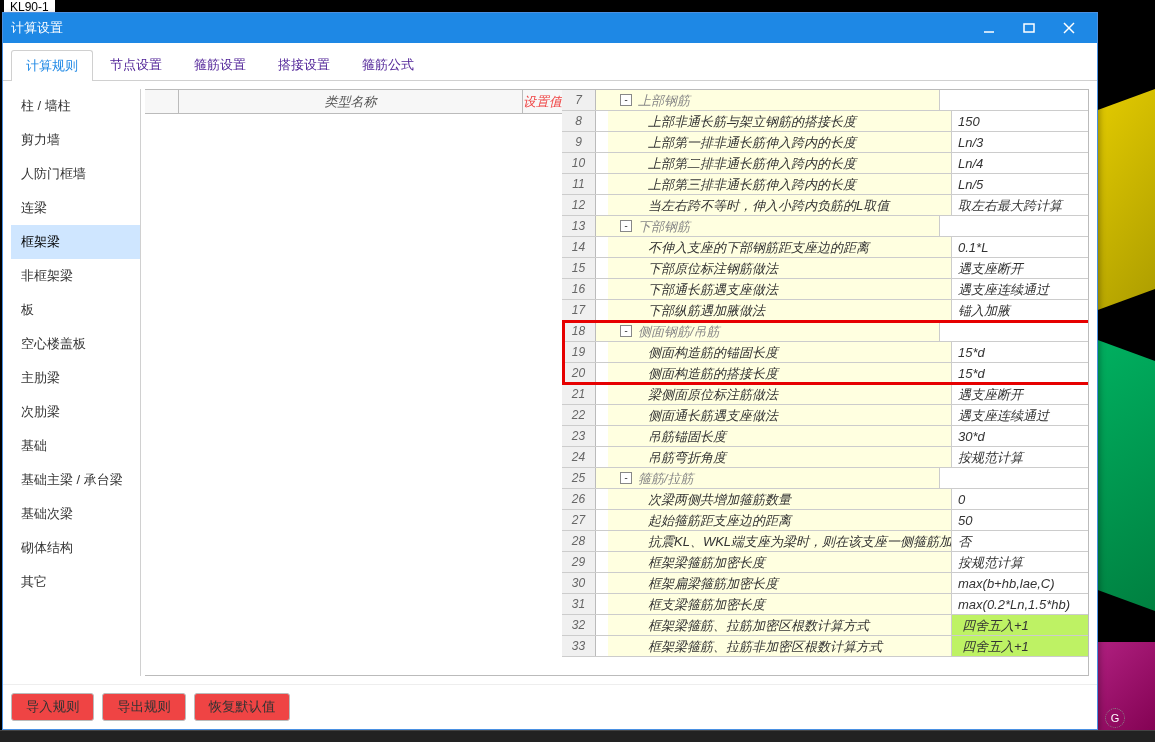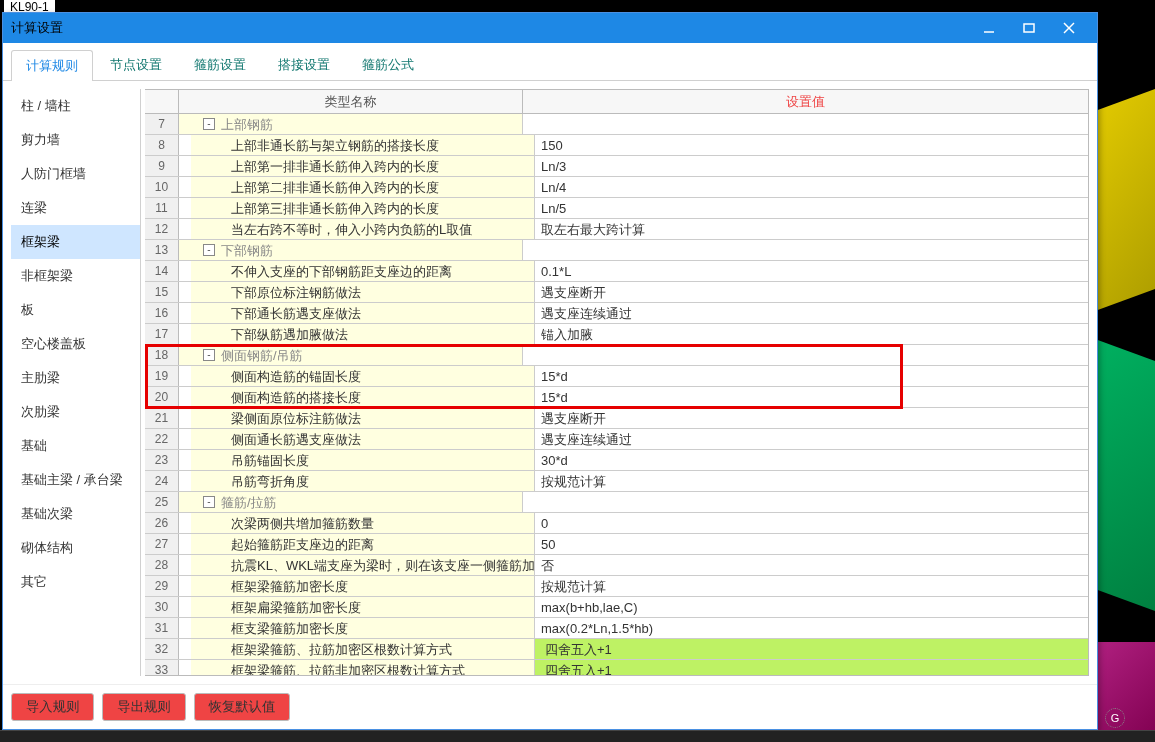--- a/index.html
+++ b/index.html
@@ -10,38 +10,38 @@
   .bg-shape3 { position: absolute; right: 0; bottom: 0; width: 60px; height: 100px; background: linear-gradient(135deg,#b02080,#800050); }
 
   .top-fragment { position: absolute; left: 4px; top: -2px; color: #000; background: #fff; padding: 2px 6px; font-size: 12px; }
 
   .dialog {
     position: absolute; left: 2px; top: 12px; width: 1096px; height: 718px;
     background: #fff; border: 1px solid #4a90e2; display: flex; flex-direction: column;
     box-shadow: 2px 2px 6px rgba(0,0,0,.3);
   }
   .titlebar {
-    height: 30px; background: #1e88e5; color: #000000; display: flex; align-items: center;
+    height: 30px; background: #1e88e5; color: #ffffff; display: flex; align-items: center;
     padding: 0 8px; font-size: 13px;
   }
   .titlebar-title { flex: 1; }
   .win-btn { width: 40px; height: 30px; display: flex; align-items: center; justify-content: center; cursor: pointer; }
   .win-btn svg { stroke: #fff; stroke-width: 1.5; fill: none; }
 
   .tabs { display: flex; border-bottom: 1px solid #d0d0d0; padding: 6px 16px 0 8px; gap: 2px; }
-  .tab { padding: 6px 14px; border: 1px solid transparent; border-bottom: none; color: #0f766e; cursor: pointer; border-radius: 3px 3px 0 0; }
+  .tab { padding: 6px 14px; border: 1px solid transparent; border-bottom: none; color: #4c1d95; cursor: pointer; border-radius: 3px 3px 0 0; }
   .tab.active { border-color: #d0d0d0; background: #fff; color: #1e88e5; position: relative; top: 1px; }
 
   .body { flex: 1; display: flex; padding: 8px; gap: 4px; overflow: hidden; }
 
   .sidebar { width: 130px; border-right: 1px solid #d0d0d0; overflow-y: auto; }
   .side-item { padding: 8px 10px; cursor: pointer; color: #333; }
   .side-item.active { background: #cfe6ff; color: #000; }
 
-  .grid-wrap { flex: 1; display: flex; flex-direction: column; border: 1px solid #bbb; border-left: none; overflow: hidden; position: relative; }
+  .grid-wrap { flex: 1; display: flex; border: 1px solid #bbb; border-left: none; overflow: hidden; position: relative; font-style: italic; }
   .grid-head { display: flex; height: 24px; background: #f7f7f7; border-bottom: 1px solid #bbb; }
   .grid-head .rownum-col { width: 34px; border-right: 1px solid #bbb; }
   .grid-head .c1 { flex: 0 0 344px; border-right: 1px solid #bbb; text-align: center; line-height: 24px; color: #555; }
   .grid-head .c2 { flex: 1; text-align: center; line-height: 24px; color: #ef4444; }
 
   .grid-body { flex: 1; overflow-y: auto; position: relative; }
   .row { display: flex; height: 21px; border-bottom: 1px solid #ccc; align-items: stretch; }
   .rownum { width: 34px; background: #f0f0f0; border-right: 1px solid #bbb; text-align: center; line-height: 21px; color: #666; font-size: 12px; }
   .cell1 { flex: 0 0 344px; border-right: 1px solid #ccc; background: #ffffe0; line-height: 21px; padding-left: 6px; color: #333; white-space: nowrap; overflow: hidden; display:flex; align-items:center; }
   .cell2 { flex: 1; line-height: 21px; padding-left: 6px; color: #333; white-space: nowrap; overflow: hidden; }

